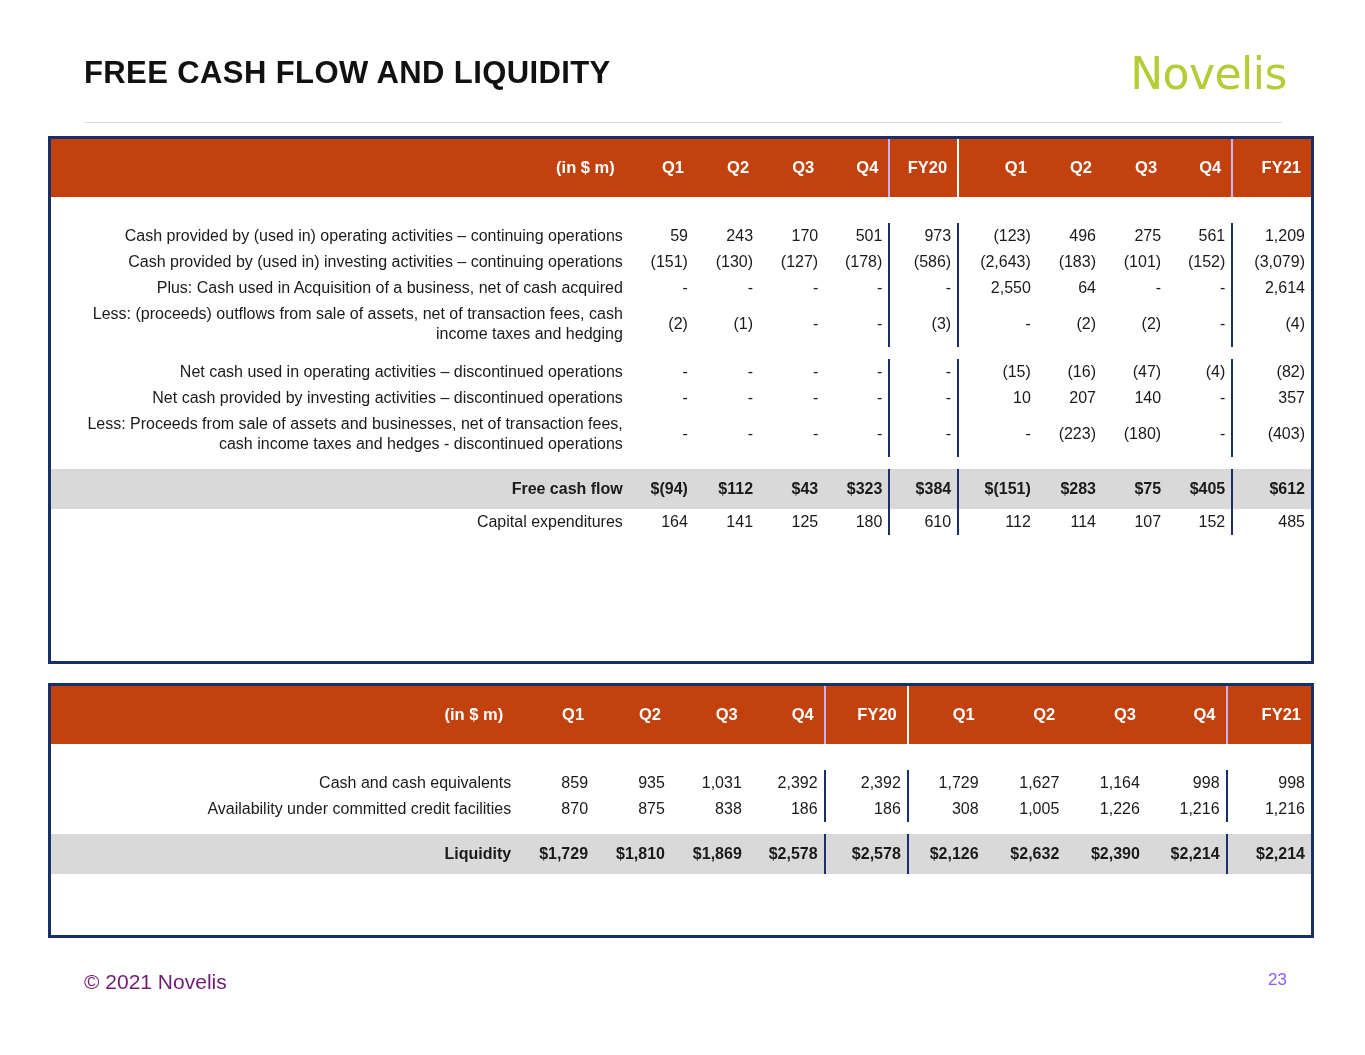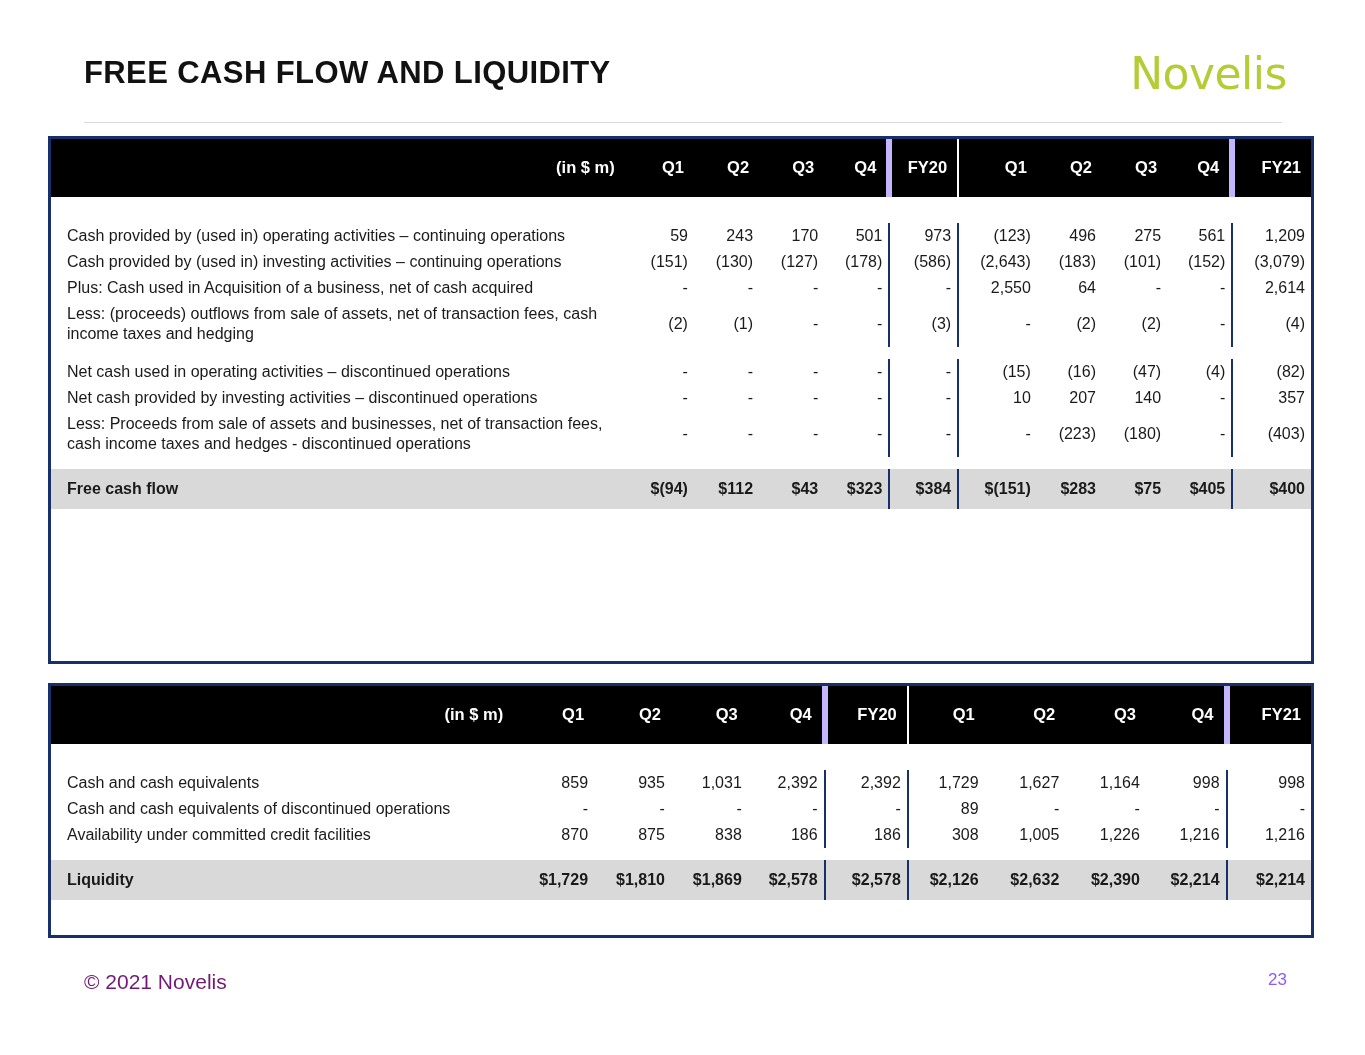--- a/index.html
+++ b/index.html
@@ -65,21 +65,21 @@
     top: 683px;
     width: 1266px;
     height: 255px;
   }
   table {
     border-collapse: collapse;
     width: 100%;
     table-layout: fixed;
   }
   thead th {
-    background: #000000;
+    background: #c2410c;
     color: #ffffff;
     font-size: 16.5px;
     font-weight: bold;
     text-align: right;
     padding: 6px 10px 8px 6px;
     height: 44px;
     vertical-align: middle;
   }
   thead th.lbl {
     text-align: right;
@@ -87,21 +87,21 @@
   }
   tbody td {
     font-size: 16px;
     padding: 3px 6px 3px 6px;
     text-align: right;
     vertical-align: middle;
     color: #1a1a1a;
     white-space: nowrap;
   }
   tbody td.lbl {
-    text-align: left;
+    text-align: right;
     padding-left: 16px;
     white-space: normal;
     line-height: 1.25;
   }
   tr.spacer td {
     height: 26px;
     padding: 0;
     font-size: 0;
   }
   tr.small-spacer td {
@@ -117,21 +117,21 @@
   tr.total td.lbl {
     font-weight: bold;
   }
   
   .sep-left {
     border-left: 2px solid #17306b;
   }
   .sep-right {
     border-right: 2px solid #17306b;
   }
-  thead th.sep-left { border-left: 6px solid #c4b5fd; margin-left: 17px; }
+  thead th.sep-left { border-left: 2px solid #c4b5fd; margin-left: 17px; }
   thead th.sep-right { border-right: 2px solid #ffffff; }
 
   .footer-left {
     position: absolute;
     left: 84px;
     top: 970px;
     font-size: 21px;
     color: #701a75;
   }
   .footer-right {
@@ -298,23 +298,36 @@
           <td class="lbl">Free cash flow</td>
           <td>$(94)</td>
           <td>$112</td>
           <td>$43</td>
           <td>$323</td>
           <td class="sep-left sep-right">$384</td>
           <td>$(151)</td>
           <td>$283</td>
           <td>$75</td>
           <td>$405</td>
-          <td class="sep-left">$400</td>
-        </tr>
-
+          <td class="sep-left">$612</td>
+        </tr>
+
+        <tr>
+          <td class="lbl">Capital expenditures</td>
+          <td>164</td>
+          <td>141</td>
+          <td>125</td>
+          <td>180</td>
+          <td class="sep-left sep-right">610</td>
+          <td>112</td>
+          <td>114</td>
+          <td>107</td>
+          <td>152</td>
+          <td class="sep-left">485</td>
+        </tr>
       </tbody>
     </table>
   </div>
 
   <div class="tblock" id="block-liq">
     <table>
       <colgroup>
         <col style="width:37%">
         <col style="width:6.1%">
           <col style="width:6.1%">
@@ -354,33 +367,20 @@
           <td>1,031</td>
           <td>2,392</td>
           <td class="sep-left sep-right">2,392</td>
           <td>1,729</td>
           <td>1,627</td>
           <td>1,164</td>
           <td>998</td>
           <td class="sep-left">998</td>
         </tr>
         <tr>
-          <td class="lbl">Cash and cash equivalents of discontinued operations</td>
-          <td>-</td>
-          <td>-</td>
-          <td>-</td>
-          <td>-</td>
-          <td class="sep-left sep-right">-</td>
-          <td>89</td>
-          <td>-</td>
-          <td>-</td>
-          <td>-</td>
-          <td class="sep-left">-</td>
-        </tr>
-        <tr>
           <td class="lbl">Availability under committed credit facilities</td>
           <td>870</td>
           <td>875</td>
           <td>838</td>
           <td>186</td>
           <td class="sep-left sep-right">186</td>
           <td>308</td>
           <td>1,005</td>
           <td>1,226</td>
           <td>1,216</td>

